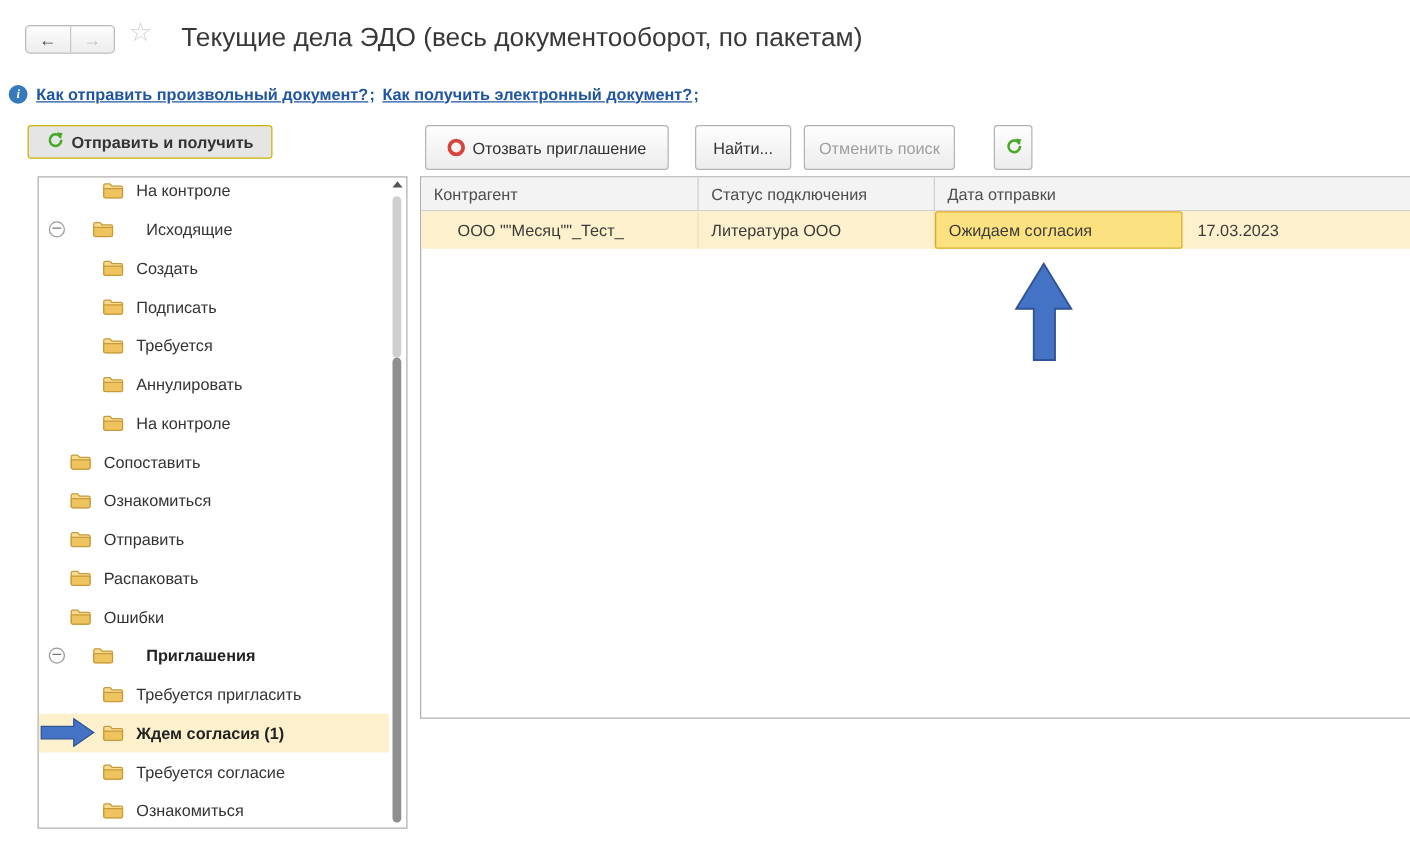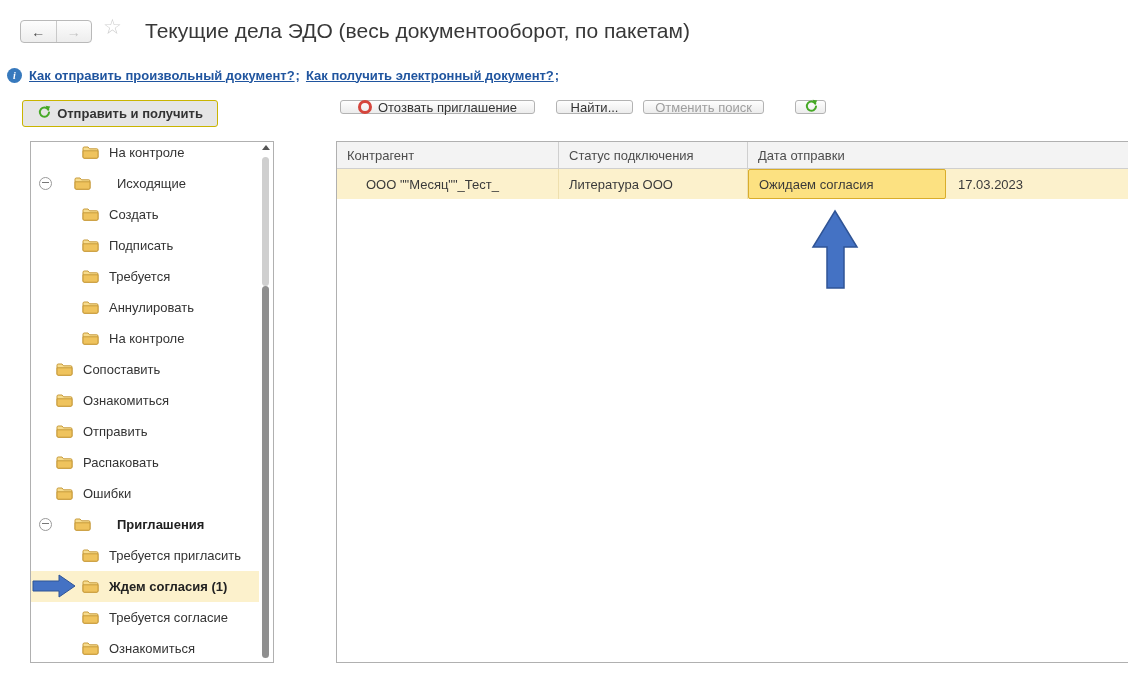--- a/index.html
+++ b/index.html
@@ -14,50 +14,50 @@
   .star{position:absolute;left:103px;top:15px;font-size:21px;color:#cfcfcf;line-height:24px;}
   .page-title{position:absolute;left:145px;top:19px;font-size:21px;color:#383838;font-weight:400;margin:0;line-height:24px;}
 
   
   .help-line{position:absolute;left:7px;top:66px;height:18px;display:flex;align-items:center;font-size:13px;}
   .info-icon{width:15px;height:15px;border-radius:50%;background:#3779bd;color:#fff;font:italic bold 10px "Liberation Serif",serif;display:inline-flex;align-items:center;justify-content:center;margin-right:7px;}
   .help-link{color:#20559f;font-weight:bold;text-decoration:underline;cursor:pointer;}
   .help-sep{color:#20559f;font-weight:bold;margin:0 6px 0 1px;text-decoration:none;}
 
   
-  .btn{position:absolute;top:100px;height:14px;border:1px solid #b3b3b3;border-radius:3px;background:linear-gradient(#fefefe,#ececec);font-size:13px;color:#333;display:flex;align-items:center;justify-content:center;gap:6px;padding:0 10px;box-sizing:border-box;cursor:pointer;white-space:nowrap;}
+  .btn{position:absolute;top:100px;height:36px;border:1px solid #b3b3b3;border-radius:3px;background:linear-gradient(#fefefe,#ececec);font-size:13px;color:#333;display:flex;align-items:center;justify-content:center;gap:6px;padding:0 10px;box-sizing:border-box;cursor:pointer;white-space:nowrap;}
   .btn.yellow{left:22px;width:196px;height:27px;background:#e5e5e5;border-color:#c9b400;font-weight:bold;}
   .btn.revoke{left:340px;width:195px;}
   .btn.find{left:556px;width:77px;}
   .btn.cancel{left:643px;width:121px;color:#9e9e9e;cursor:default;}
   .btn.refresh{left:795px;width:31px;padding:0;}
   .ring-icon{width:8px;height:8px;border:3px solid #d5453c;border-radius:50%;display:inline-block;}
 
   
-  .tree-panel{position:absolute;left:30px;top:141px;width:244px;height:522px;border:1px solid #b0b0b0;box-sizing:border-box;background:#fff;overflow:hidden;}
+  .tree-panel{position:absolute;left:30px;top:141px;width:296px;height:522px;border:1px solid #b0b0b0;box-sizing:border-box;background:#fff;overflow:hidden;}
   .tree-items{margin-top:-5px;}
   .tree-item{position:relative;height:31px;display:flex;align-items:center;width:calc(100% - 14px);box-sizing:border-box;cursor:pointer;}
   .tree-item.lvl1{padding-left:25px;}
   .tree-item.lvl1.has-exp{padding-left:8px;gap:16px;}
   .tree-item.lvl2{padding-left:51px;}
   .tree-item.selected{background:#fcf1cc;}
   .exp{width:11px;height:11px;border:1px solid #9a9a9a;border-radius:50%;position:relative;margin-right:6px;flex:none;background:#fff;}
   .exp::after{content:'';position:absolute;left:2px;right:2px;top:4px;height:1px;background:#777;}
   .tree-item svg{margin-right:10px;flex:none;}
   .lab{font-size:13px;color:#333;white-space:nowrap;}
   .lab.b{font-weight:bold;color:#222;text-align:right;}
 
   
   .tree-scroll{position:absolute;top:0;right:3px;width:9px;height:100%;}
   .scroll-up{position:absolute;top:3px;left:1px;width:0;height:0;border-left:4px solid transparent;border-right:4px solid transparent;border-bottom:5px solid #555;}
   .scroll-track{position:absolute;top:15px;left:1px;width:7px;height:129px;background:#cfcfcf;border-radius:4px;}
   .scroll-thumb{position:absolute;top:144px;left:1px;width:7px;bottom:4px;background:#8f8f8f;border-radius:4px;}
 
   
-  .table-panel{position:absolute;left:336px;top:141px;width:792px;height:522px;border:1px solid #b0b0b0;border-right:none;box-sizing:border-box;background:#fff;}
+  .table-panel{position:absolute;left:336px;top:141px;width:792px;height:434px;border:1px solid #b0b0b0;border-right:none;box-sizing:border-box;background:#fff;}
   .thead,.trow{display:grid;grid-template-columns:222px 189px 198px auto;}
   .thead{height:26px;background:#f3f3f3;border-bottom:1px solid #cfcfcf;}
   .hcell{font-size:13px;color:#4d4d4d;display:flex;align-items:center;padding-left:10px;border-right:1px solid #cfcfcf;box-sizing:border-box;white-space:nowrap;overflow:hidden;}
   .hcell:last-child{border-right:none;}
   .trow{height:30px;background:#fcf1cc;cursor:pointer;}
   .tcell{font-size:13px;color:#3a3a3a;display:flex;align-items:center;padding-left:10px;box-sizing:border-box;border-right:1px solid #eedfae;white-space:nowrap;overflow:hidden;}
   .tcell:last-child{border-right:none;}
   .tcell.c0{padding-left:29px;}
   .tcell.c3{padding-left:12px;}
   .tcell.hl{background:#fce181;border:1px solid #d9ad2b;border-radius:2px;}

